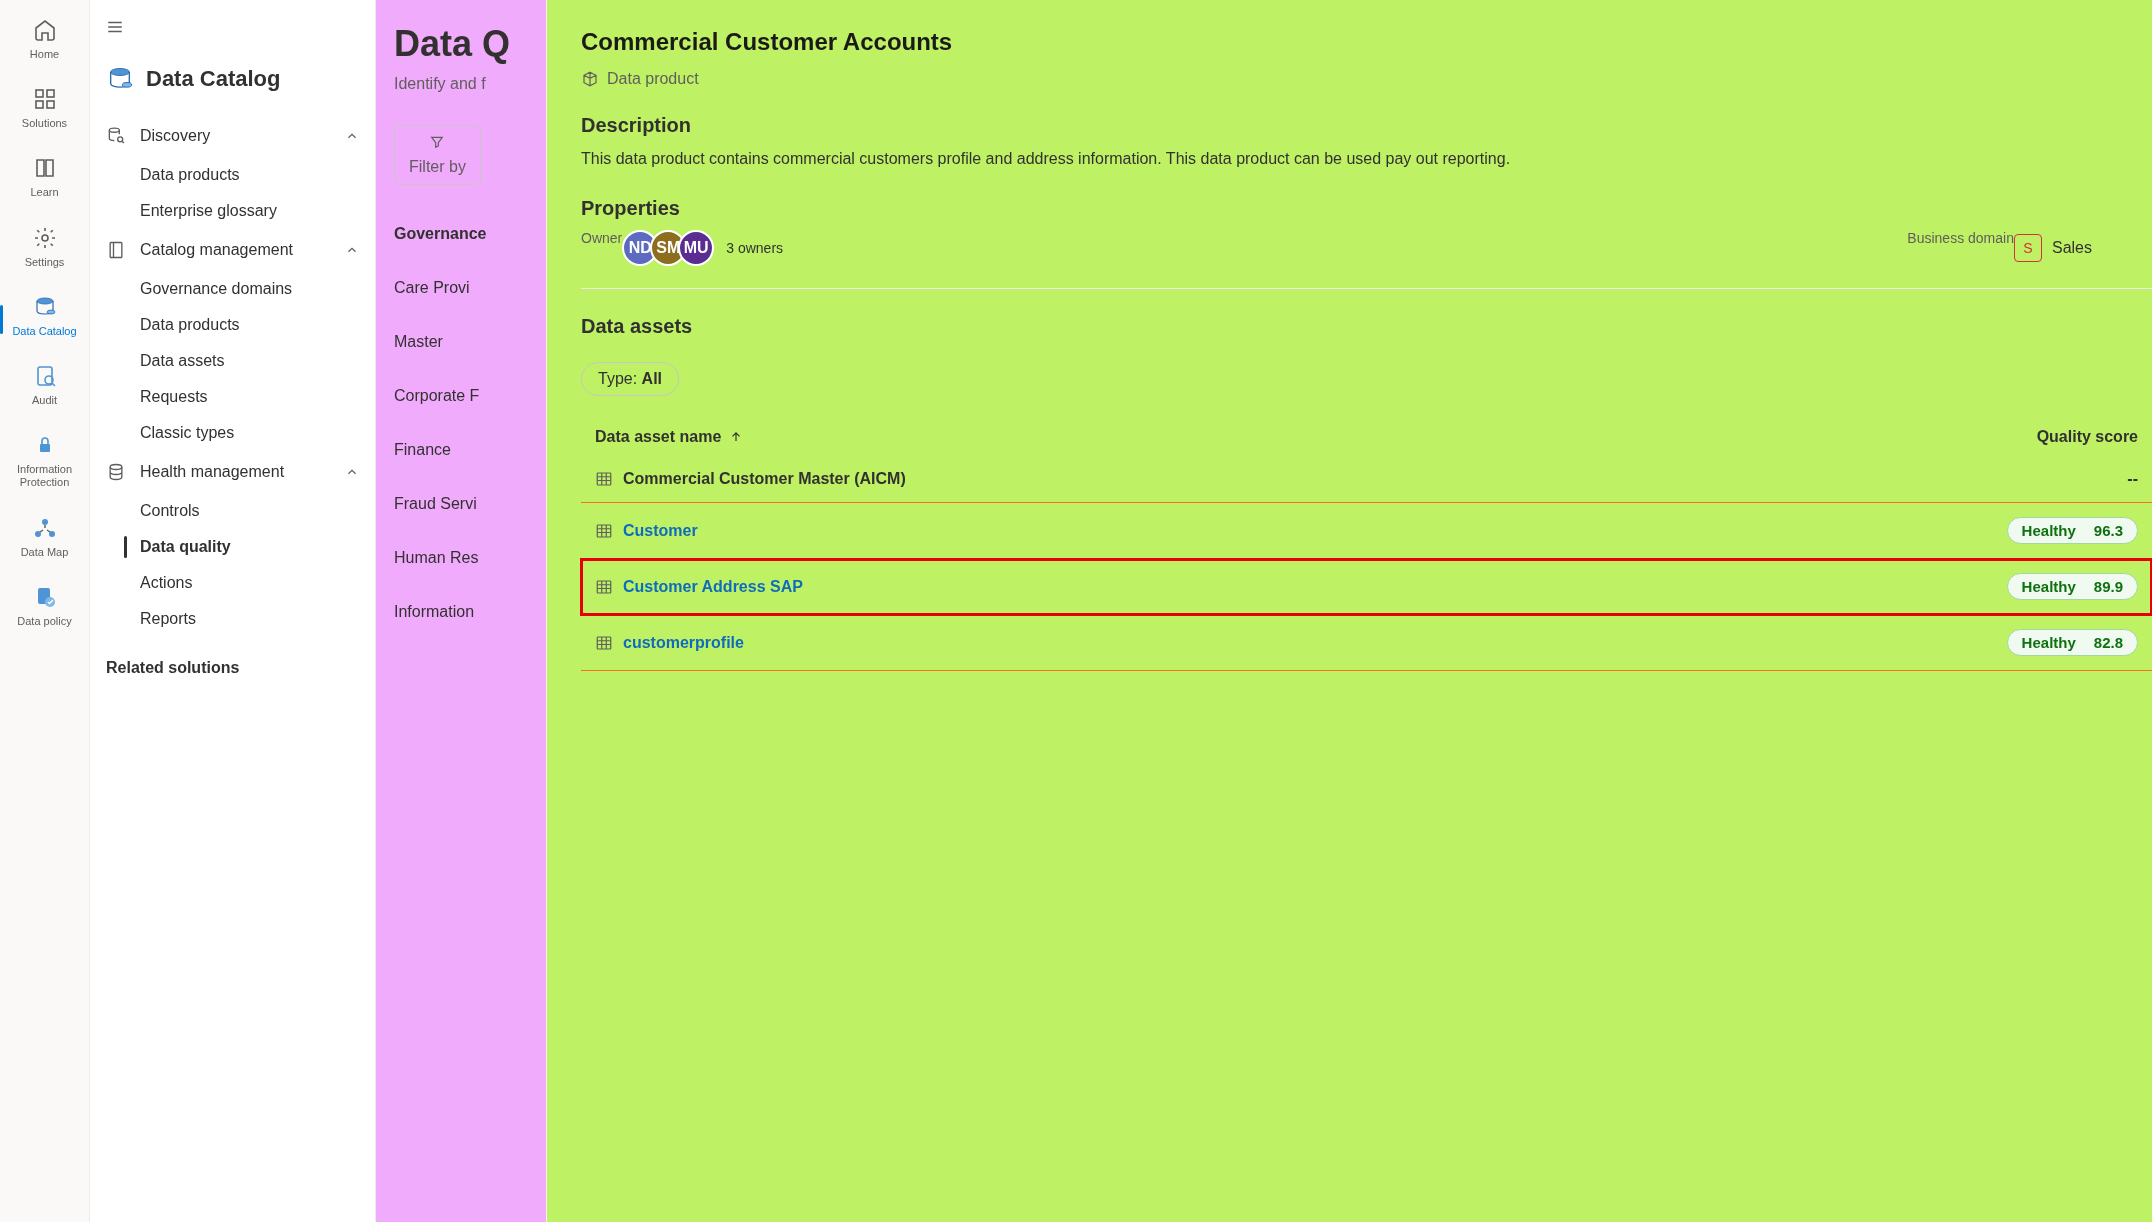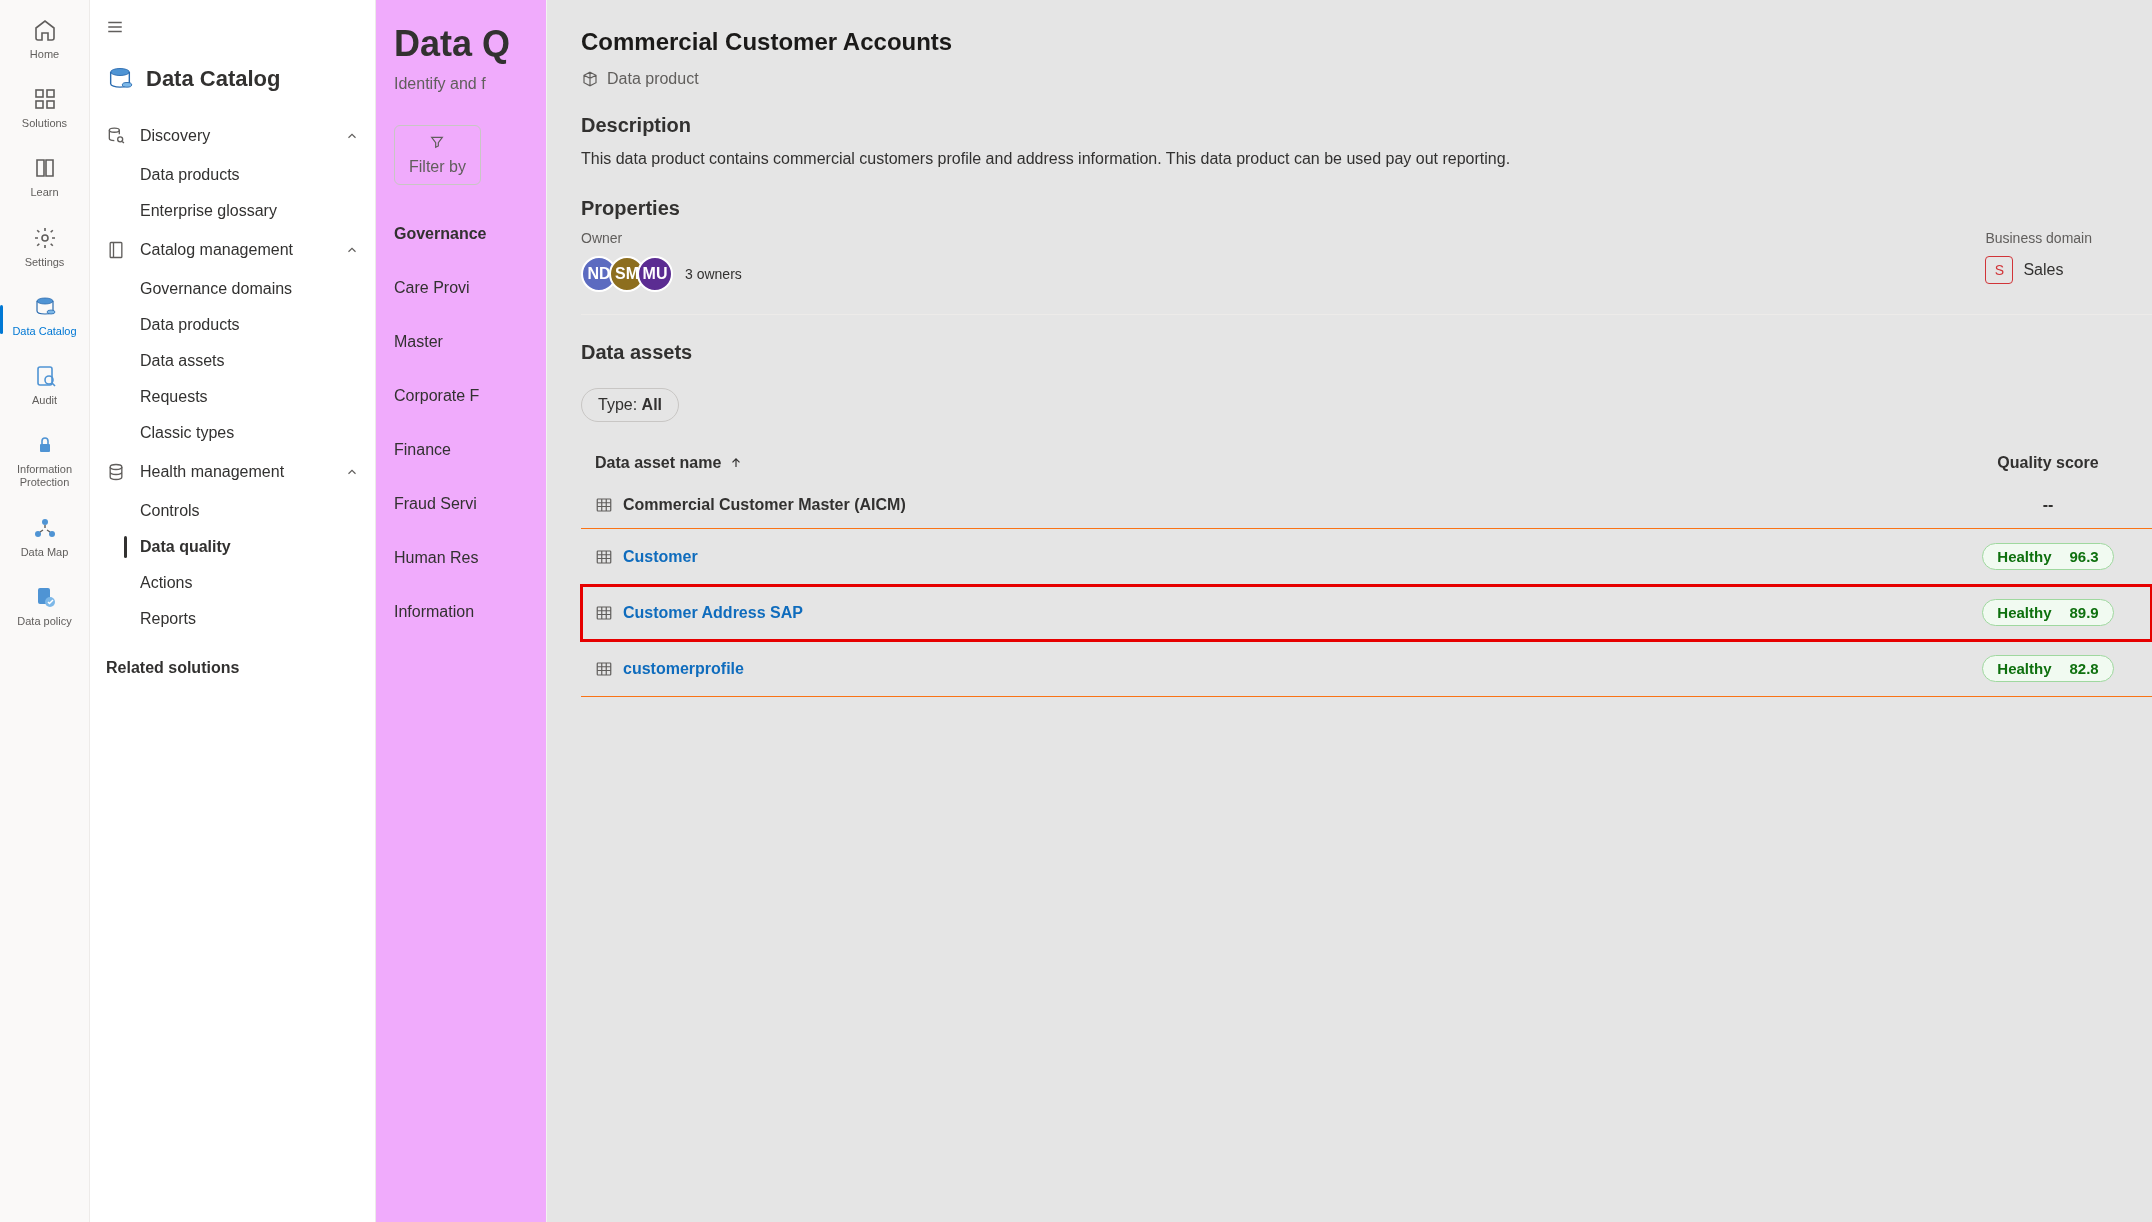--- a/index.html
+++ b/index.html
@@ -33,49 +33,49 @@
     
     .middle { width: 170px; background: #f0abfc; padding: 23px 0 0 18px; overflow: hidden; }
     .page-title { font-size: 36px; font-weight: 600; color: #323130; white-space: nowrap; }
     .page-sub { font-size: 16px; color: #605e5c; margin-top: 10px; white-space: nowrap; }
     .filter-pill { display: inline-flex; align-items: center; gap: 8px; border: 1px solid #c8c6c4; border-radius: 6px; padding: 8px 14px; margin-top: 32px; color: #605e5c; font-size: 16px; white-space: nowrap; flex-direction: column; }
     .domain-list { margin-top: 22px; }
     .domain-item { padding: 18px 0; font-size: 16px; color: #323130; white-space: nowrap; }
     .domain-item.heading { font-weight: 600; }
     
     
-    .detail { flex: 1; background: #e5e5e5; padding: 28px 0 20px 34px; overflow-y: auto; border-left: 1px solid #f3f2f1; }
+    .detail { flex: 1; background: #bef264; padding: 28px 0 20px 34px; overflow-y: auto; border-left: 1px solid #f3f2f1; }
     .detail-title { font-size: 24px; font-weight: 600; color: #1b1a19; }
     .detail-type { display: flex; align-items: flex-end; gap: 8px; margin-top: 14px; color: #605e5c; font-size: 16px; }
     .section-h { font-size: 20px; font-weight: 600; margin-top: 26px; margin-bottom: 10px; }
     .desc-text { font-size: 16px; color: #323130; line-height: 1.5; }
     .props-row { display: flex; gap: 120px; margin-top: 8px; }
     .prop-label { font-size: 14px; color: #605e5c; margin-bottom: 10px; }
     .owners { display: flex; align-items: center; gap: 12px; }
     .avatars { display: flex; }
     .avatar { width: 36px; height: 36px; border-radius: 50%; display: flex; align-items: center; justify-content: center; font-size: 16px; font-weight: 600; color: #fff; margin-left: -8px; border: 2px solid #fff; }
     .avatar:first-child { margin-left: 0; }
     .domain-badge { display: inline-flex; align-items: center; justify-content: center; width: 28px; height: 28px; border: 1px solid #d13438; color: #d13438; border-radius: 4px; font-size: 14px; margin-right: 10px; }
     .domain-value { display: flex; align-items: center; font-size: 16px; }
     .divider { border: none; border-top: 1px solid #edebe9; margin-top: 22px; }
     .type-filter { display: inline-block; border: 1px solid #c8c6c4; border-radius: 18px; padding: 7px 16px; margin-top: 14px; font-size: 16px; }
     .type-filter b { font-weight: 600; }
     
     .asset-table { margin-top: 22px; }
     .asset-header { display: flex; padding: 10px 14px; font-size: 16px; font-weight: 600; }
     .col-name { flex: 1; display: flex; align-items: center; gap: 8px; }
-    .col-score { width: 180px; text-align: center; }
+    .col-score { width: 180px; text-align: right; }
     .asset-row { display: flex; align-items: center; padding: 14px 14px; border-bottom: 1px solid #f97316; font-size: 16px; font-weight: bold; }
     .asset-row.highlighted { outline: 3px solid #e60000; outline-offset: -2px; }
     .asset-name { flex: 1; display: flex; align-items: center; gap: 10px; }
     .asset-name.link { color: #0f6cbd; }
     .table-icon { width: 18px; height: 18px; color: #605e5c; flex-shrink: 0; }
     .score-badge { display: inline-flex; align-items: center; gap: 18px; border: 1px solid #9fd89f; background: #f1faf1; color: #0e700e; border-radius: 14px; padding: 4px 14px; font-size: 15px; }
     .arrow-up { width: 14px; height: 14px; }
-    .props-block { display: flex; flex-direction: column; }
+    .props-block { display: flex; flex-direction: row; }
     .biz-block { margin-left: auto; padding-right: 60px; }
   </style>
 </head>
 <body>
 
 <div class="app">
 
   <nav class="rail">
     <div class="rail-item">
       <span class="rail-icon">

